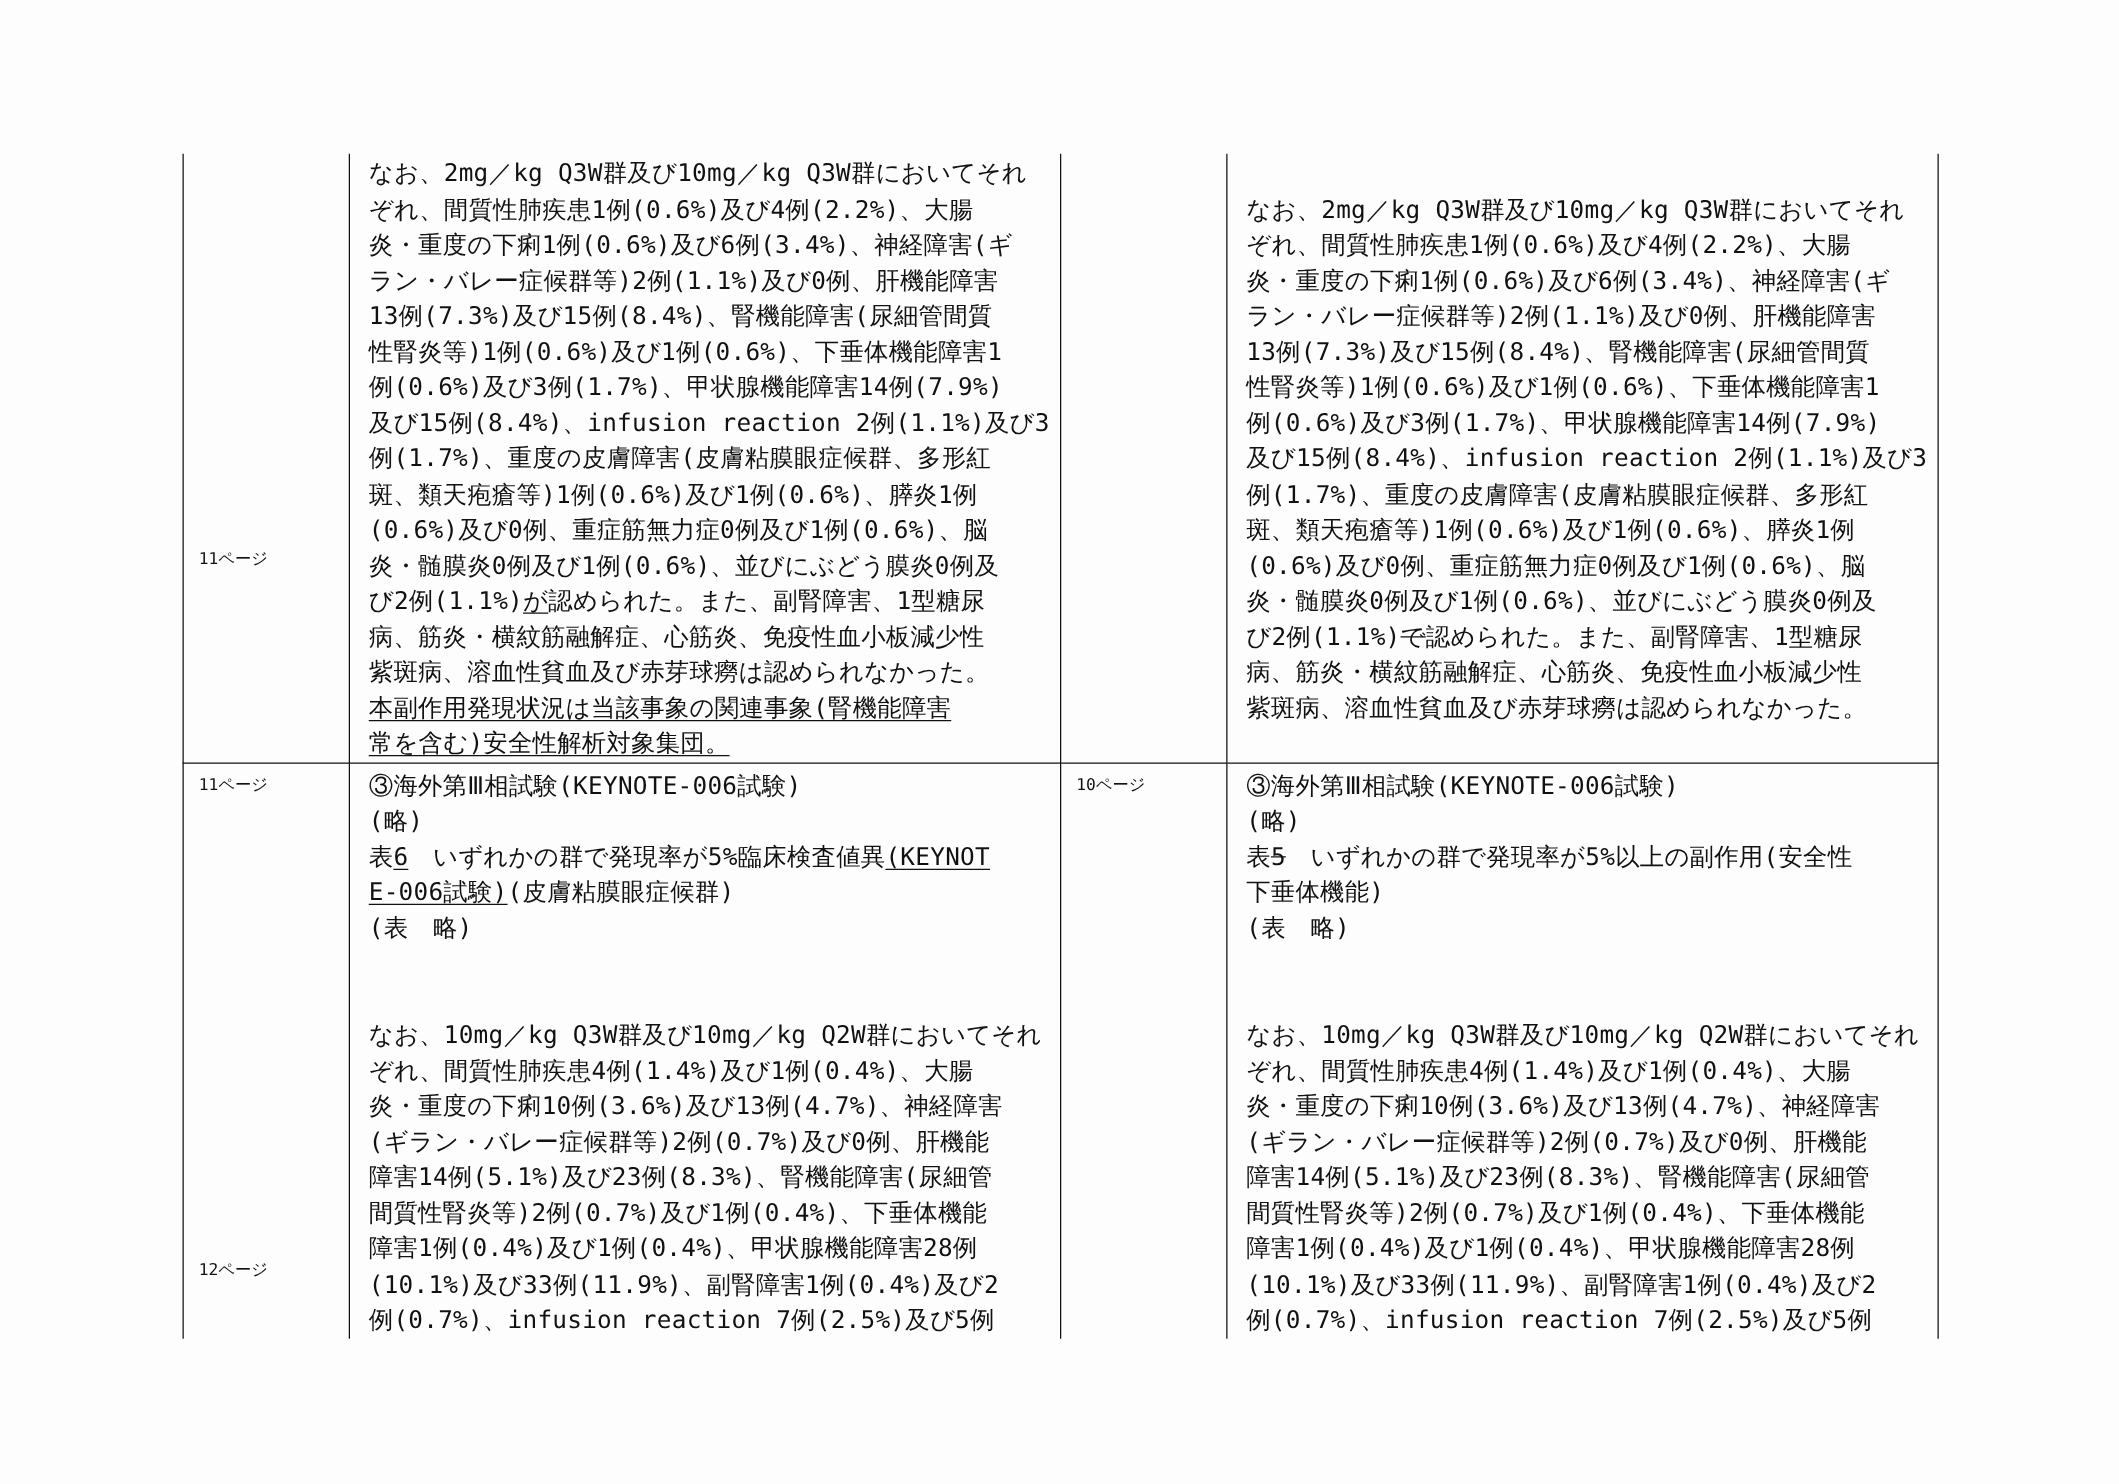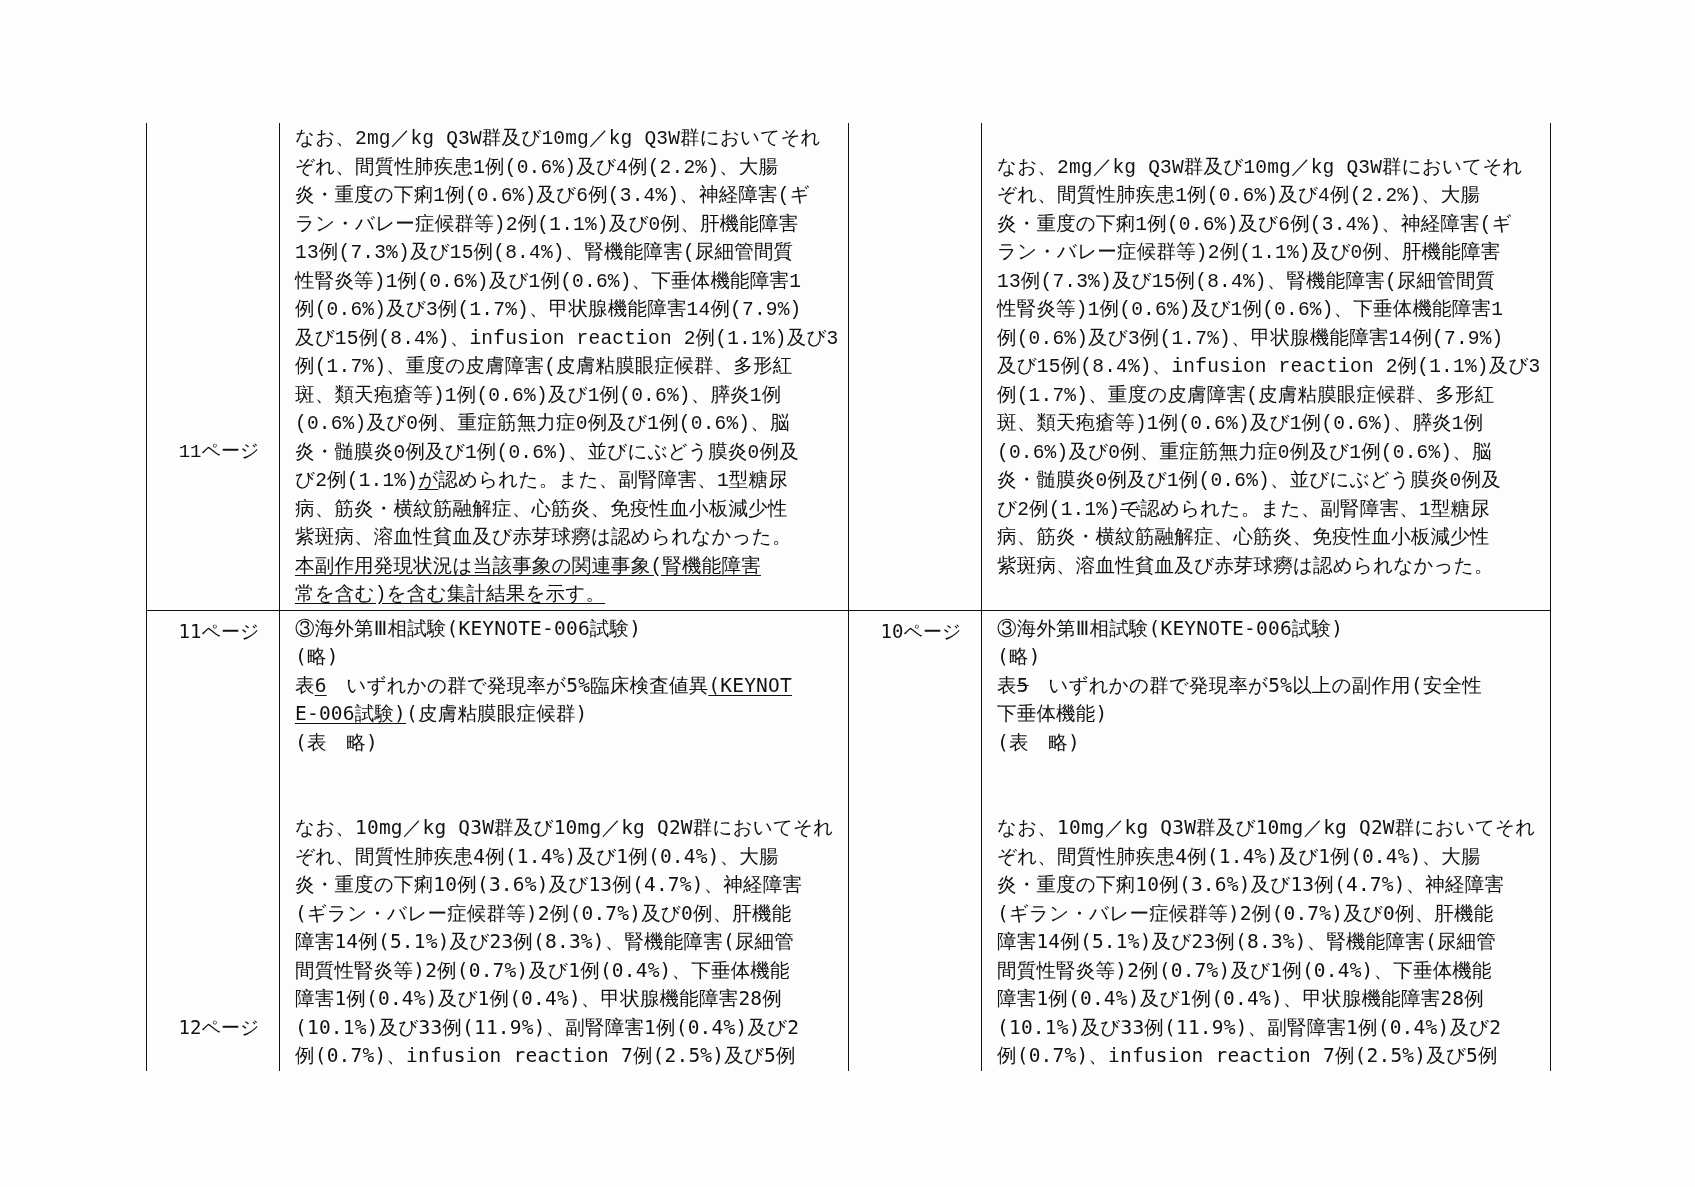--- a/index.html
+++ b/index.html
@@ -1,25 +1,25 @@
 <!DOCTYPE html>
 <html><head>
 <meta charset="utf-8">
 <style>
   html, body { margin: 0; padding: 0; background: #fdfdfd; }
   body { width: 1695px; height: 1187px; position: relative; overflow: hidden;
          font-family: "DejaVu Sans Mono", "Liberation Mono", monospace; color: #111; }
   .page { position: absolute; left: 0; top: 0; width: 1695px; height: 1187px; }
   table.cmp { position: absolute; left: 146px; top: 123px; border-collapse: collapse; table-layout: fixed; }
   table.cmp td { border-left: 1.5px solid #111; border-right: 1.5px solid #111; vertical-align: middle; padding: 0; }
-  table.cmp tr.r1 td { border-bottom: 1.5px solid #111; height: 483px; font-family: Liberation Mono, monospace; }
+  table.cmp tr.r1 td { border-bottom: 1.5px solid #111; height: 483px; }
   table.cmp tr.r2 td { height: 434px; vertical-align: top; }
   td.pg { width: 132px; }
   td.txt { width: 568px; }
-  .pglabel { font-size: 19px; letter-spacing: 0px; padding-left: 12px; white-space: nowrap; text-align: center; }
+  .pglabel { font-size: 13px; letter-spacing: 0px; padding-left: 12px; white-space: nowrap; }
   .lines { padding: 2px 0 0 15px; }
   .ln { font-size: 19.5px; line-height: 28.5px; height: 28.5px; white-space: nowrap; letter-spacing: 0.2px; }
   .ins { text-decoration: underline; text-underline-offset: 3px; }
   .del { text-decoration: line-through; }
   .r1 td.pg { vertical-align: top; }
   .r1 .pglabel { margin-top: 315px; }
   .r2 .pglabel.top { margin-top: 8px; }
   .r2 .pglabel.bottom { margin-top: 370px; }
 </style>
 </head>
@@ -43,21 +43,21 @@
               <div class="ln"><span>例(0.6%)及び3例(1.7%)、甲状腺機能障害14例(7.9%)</span></div>
               <div class="ln"><span>及び15例(8.4%)、infusion reaction 2例(1.1%)及び3</span></div>
               <div class="ln"><span>例(1.7%)、重度の皮膚障害(皮膚粘膜眼症候群、多形紅</span></div>
               <div class="ln"><span>斑、類天疱瘡等)1例(0.6%)及び1例(0.6%)、膵炎1例</span></div>
               <div class="ln"><span>(0.6%)及び0例、重症筋無力症0例及び1例(0.6%)、脳</span></div>
               <div class="ln"><span>炎・髄膜炎0例及び1例(0.6%)、並びにぶどう膜炎0例及</span></div>
               <div class="ln"><span>び2例(1.1%)</span><span class="ins">が</span><span>認められた。また、副腎障害、1型糖尿</span></div>
               <div class="ln"><span>病、筋炎・横紋筋融解症、心筋炎、免疫性血小板減少性</span></div>
               <div class="ln"><span>紫斑病、溶血性貧血及び赤芽球癆は認められなかった。</span></div>
               <div class="ln"><span class="ins">本副作用発現状況は当該事象の関連事象(腎機能障害</span></div>
-              <div class="ln"><span class="ins">常を含む)を含む集計結果を示す。</span></div>
+              <div class="ln"><span class="ins">常を含む)安全性解析対象集団。</span></div>
             </div>
       </td>
       <td class="pg">
         <div class="pglabel"></div>
       </td>
       <td class="txt">
         <div class="lines">
               <div class="ln"><span>なお、2mg／kg Q3W群及び10mg／kg Q3W群においてそれ</span></div>
               <div class="ln"><span>ぞれ、間質性肺疾患1例(0.6%)及び4例(2.2%)、大腸</span></div>
               <div class="ln"><span>炎・重度の下痢1例(0.6%)及び6例(3.4%)、神経障害(ギ</span></div>

